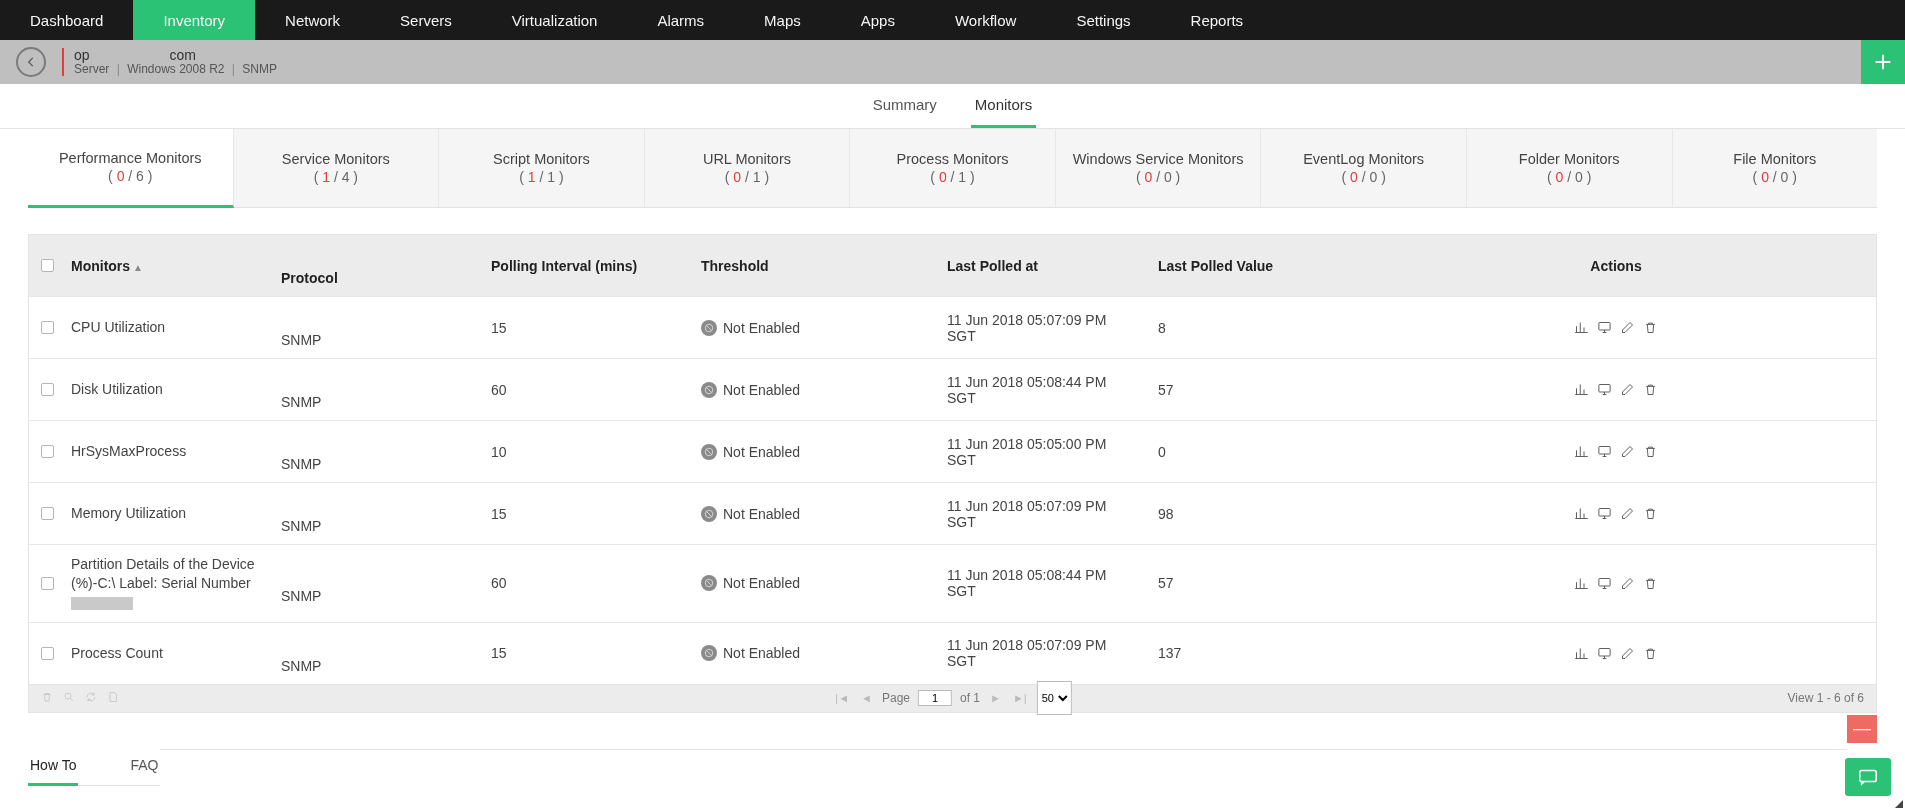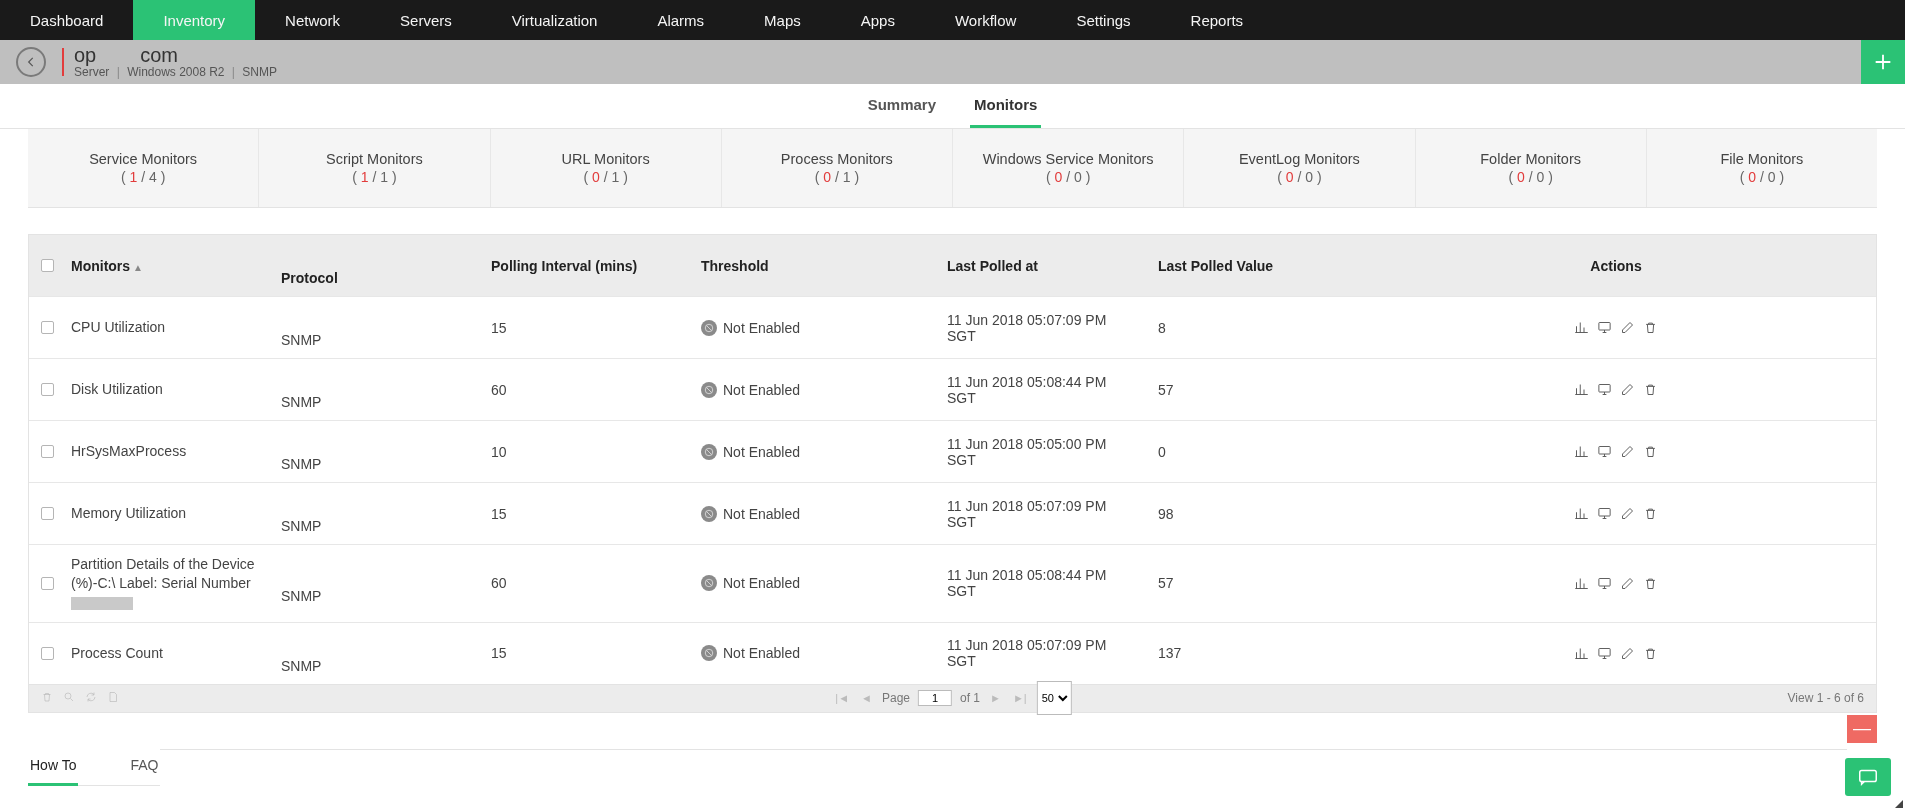--- a/index.html
+++ b/index.html
@@ -7,28 +7,28 @@
 
   .topnav { background: #1a1a1a; height: 40px; display: flex; align-items: stretch; }
   .topnav-item { color: #f5f5f5; padding: 0 30px; display:flex; align-items:center; cursor:pointer; font-size:15px; }
   .topnav-item.active { background: #2bc275; }
 
   .subheader { background: #bfbfbf; height: 44px; display:flex; align-items:center; position:relative; }
   .back-circle { width:30px; height:30px; border:2px solid #7a7a7a; border-radius:50%; margin:0 16px; display:flex; align-items:center; justify-content:center; cursor:pointer; }
   .back-circle svg { width:14px; height:14px; stroke:#555; }
   .red-bar { width:2px; height:28px; background:#e23c3c; margin-right:10px; }
   .dev-block { display:flex; flex-direction:column; justify-content:center; line-height:1.1; }
-  .dev-block .top { font-size:20px; color:#333; display:flex; gap:44px;}
+  .dev-block .top { font-size:14px; color:#333; display:flex; gap:80px;}
   .dev-block .bot { font-size:12px; color:#555; }
   .dev-block .sep::before { content:" | "; color:#888; padding:0 4px; }
   .add-btn { position:absolute; right:0; top:0; bottom:0; width:44px; background:#2bc275; display:flex; align-items:center; justify-content:center; cursor:pointer; }
   .add-btn svg { stroke:#fff; width:22px; height:22px; }
 
   .pagetabs-wrap { border-bottom:1px solid #e3e3e3; }
-  .pagetabs { display:flex; justify-content:center; gap:30px;font-weight:bold; }
+  .pagetabs { display:flex; justify-content:center; gap:30px; }
   .pagetab { padding:12px 4px; font-size:15px; color:#555; cursor:pointer; border-bottom:3px solid transparent; }
   .pagetab.active { border-bottom-color:#2bc275; color:#333; }
 
   .montabs { display:flex; margin:0 28px; border-bottom:1px solid #e3e3e3; }
   .montab { flex:1; text-align:center; padding:16px 8px; background:#f5f5f5; border-right:1px solid #e7e7e7; cursor:pointer; display:flex; flex-direction:column; justify-content:center; min-height:78px;}
   .montab:last-child{border-right:none;}
   .montab.active { background:#fff; border-bottom:3px solid #2bc275; margin-bottom:-1px; }
   .montab .title { font-size:14.5px; color:#444; }
   .montab .counts { font-size:14px; color:#666; margin-top:2px; }
   .montab .counts .n1 { color:#e23c3c; }
@@ -117,20 +117,24 @@
 </div>
 
 <div class="pagetabs-wrap">
   <div class="pagetabs" id="pagetabs">
       <div class="pagetab">Summary</div>
       <div class="pagetab active">Monitors</div>
     </div>
 </div>
 
 <div class="montabs" id="montabs">
+    <div class="montab active">
+      <div class="title">Performance Monitors</div>
+      <div class="counts">( <span class="n1">0</span> / 6 )</div>
+    </div>
     <div class="montab">
       <div class="title">Service Monitors</div>
       <div class="counts">( <span class="n1">1</span> / 4 )</div>
     </div>
     <div class="montab">
       <div class="title">Script Monitors</div>
       <div class="counts">( <span class="n1">1</span> / 1 )</div>
     </div>
     <div class="montab">
       <div class="title">URL Monitors</div>

